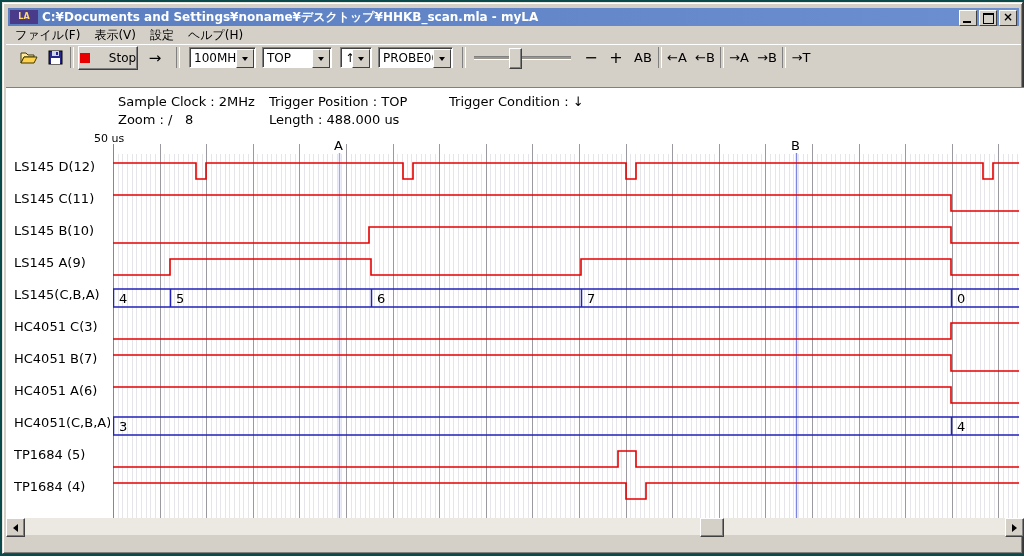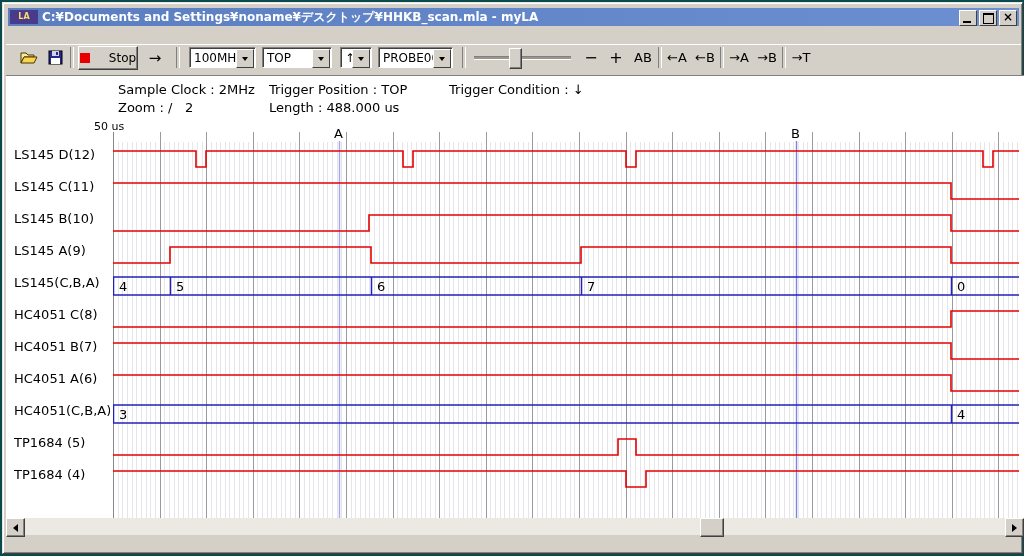--- a/index.html
+++ b/index.html
@@ -61,21 +61,21 @@
     display:flex;align-items:center;justify-content:center;}
   .combo .tri{width:0;height:0;border:3px solid transparent;border-top:4px solid #000;margin-top:4px;}
   .slider-track{position:absolute;left:468px;top:11px;width:97px;height:2px;
     border-top:1px solid #808080;border-bottom:1px solid #fff;background:#9a968e;}
   .slider-handle{position:absolute;left:503px;top:3px;width:11px;height:19px;
     background:#d4d0c8;border:1px solid;border-color:#fff #404040 #404040 #fff;
     box-shadow:inset -1px -1px 0 #808080;}
   .tb-text-btn{position:absolute;top:2px;height:21px;display:flex;align-items:center;
     justify-content:center;font-size:13px;white-space:nowrap;}
   
-  .client{position:absolute;left:3px;top:72px;width:1018px;height:447px;
+  .client{position:absolute;left:3px;top:84px;width:1018px;height:447px;
     background:#fff;border-top:1px solid #808080;box-sizing:border-box;color:#000;}
   .info-item{position:absolute;font-size:13px;white-space:pre;}
   .time-label{position:absolute;left:88px;top:44px;font-size:11px;}
   .marker-label{position:absolute;top:50px;font-size:13px;}
   .channel-label{position:absolute;left:8px;width:96px;height:16px;
     font-size:13px;white-space:nowrap;overflow:hidden;}
   #plot{position:absolute;left:107px;top:56px;}
   
   .hscroll{position:absolute;left:3px;top:515px;width:1018px;height:17px;
     background:#ece9e2;}
@@ -112,20 +112,26 @@
           </div>
         <div class="cap-btn">
             <span class="glyph-max"></span>
           </div>
         <div class="cap-btn">
             <span class="glyph-close">×</span>
           </div>
       </div>
     </div>
 
+    <div class="menubar">
+      <span class="menu-item">ファイル(F)</span>
+      <span class="menu-item">表示(V)</span>
+      <span class="menu-item">設定</span>
+      <span class="menu-item">ヘルプ(H)</span>
+    </div>
 
     <div class="toolbar">
       <div class="tb-icon" style="left:12px;">
         <svg width="18" height="15" viewBox="0 0 18 15">
           <path d="M1 13 L1 3 L6 3 L8 5 L14 5 L14 7 L4 7 Z" fill="#ffe89a" stroke="#403800" stroke-width="1"></path>
           <path d="M4 7 L17 7 L14 13 L1 13 Z" fill="#ffd24d" stroke="#403800" stroke-width="1"></path>
         </svg>
       </div>
       <div class="tb-icon" style="left:38px;">
         <svg width="15" height="15" viewBox="0 0 15 15">
@@ -183,34 +189,34 @@
       <div class="tb-text-btn" style="left:720px;width:26px;">→A</div>
       <div class="tb-text-btn" style="left:748px;width:26px;">→B</div>
       <div class="tb-sep" style="left:776px;"></div>
       <div class="tb-text-btn" style="left:782px;width:26px;">→T</div>
     </div>
 
     <div class="client">
       <div class="info-item" style="left:112px;top:6px;">Sample Clock : 2MHz</div>
       <div class="info-item" style="left:263px;top:6px;">Trigger Position : TOP</div>
       <div class="info-item" style="left:443px;top:6px;">Trigger Condition : ↓</div>
-      <div class="info-item" style="left:112px;top:24px;">Zoom : /   2</div>
+      <div class="info-item" style="left:112px;top:24px;">Zoom : /   8</div>
       <div class="info-item" style="left:263px;top:24px;">Length : 488.000 us</div>
 
       <div class="time-label">50 us</div>
       <div class="marker-label" style="left:328px;">A</div>
       <div class="marker-label" style="left:785px;">B</div>
 
       <div id="channel-labels">
           <div class="channel-label" style="top: 71px;">LS145 D(12)</div>
           <div class="channel-label" style="top: 103px;">LS145 C(11)</div>
           <div class="channel-label" style="top: 135px;">LS145 B(10)</div>
           <div class="channel-label" style="top: 167px;">LS145 A(9)</div>
           <div class="channel-label" style="top: 199px;">LS145(C,B,A)</div>
-          <div class="channel-label" style="top: 231px;">HC4051 C(8)</div>
+          <div class="channel-label" style="top: 231px;">HC4051 C(3)</div>
           <div class="channel-label" style="top: 263px;">HC4051 B(7)</div>
           <div class="channel-label" style="top: 295px;">HC4051 A(6)</div>
           <div class="channel-label" style="top: 327px;">HC4051(C,B,A)</div>
           <div class="channel-label" style="top: 359px;">TP1684 (5)</div>
           <div class="channel-label" style="top: 391px;">TP1684 (4)</div>
         </div>
       <svg id="plot" width="906" height="391" viewBox="0 0 906 391">
           <path d="M5.5 10 V391 M9.5 10 V391 M14.5 10 V391 M19.5 10 V391 M23.5 10 V391 M28.5 10 V391 M33.5 10 V391 M37.5 10 V391 M42.5 10 V391 M47.5 10 V391 M51.5 10 V391 M56.5 10 V391 M61.5 10 V391 M65.5 10 V391 M70.5 10 V391 M75.5 10 V391 M79.5 10 V391 M84.5 10 V391 M89.5 10 V391 M93.5 10 V391 M98.5 10 V391 M103.5 10 V391 M107.5 10 V391 M112.5 10 V391 M116.5 10 V391 M121.5 10 V391 M126.5 10 V391 M130.5 10 V391 M135.5 10 V391 M140.5 10 V391 M144.5 10 V391 M149.5 10 V391 M154.5 10 V391 M158.5 10 V391 M163.5 10 V391 M168.5 10 V391 M172.5 10 V391 M177.5 10 V391 M182.5 10 V391 M186.5 10 V391 M191.5 10 V391 M196.5 10 V391 M200.5 10 V391 M205.5 10 V391 M210.5 10 V391 M214.5 10 V391 M219.5 10 V391 M224.5 10 V391 M228.5 10 V391 M233.5 10 V391 M238.5 10 V391 M242.5 10 V391 M247.5 10 V391 M252.5 10 V391 M256.5 10 V391 M261.5 10 V391 M266.5 10 V391 M270.5 10 V391 M275.5 10 V391 M280.5 10 V391 M284.5 10 V391 M289.5 10 V391 M294.5 10 V391 M298.5 10 V391 M303.5 10 V391 M308.5 10 V391 M312.5 10 V391 M317.5 10 V391 M322.5 10 V391 M326.5 10 V391 M331.5 10 V391 M336.5 10 V391 M340.5 10 V391 M345.5 10 V391 M350.5 10 V391 M354.5 10 V391 M359.5 10 V391 M363.5 10 V391 M368.5 10 V391 M373.5 10 V391 M377.5 10 V391 M382.5 10 V391 M387.5 10 V391 M391.5 10 V391 M396.5 10 V391 M401.5 10 V391 M405.5 10 V391 M410.5 10 V391 M415.5 10 V391 M419.5 10 V391 M424.5 10 V391 M429.5 10 V391 M433.5 10 V391 M438.5 10 V391 M443.5 10 V391 M447.5 10 V391 M452.5 10 V391 M457.5 10 V391 M461.5 10 V391 M466.5 10 V391 M471.5 10 V391 M475.5 10 V391 M480.5 10 V391 M485.5 10 V391 M489.5 10 V391 M494.5 10 V391 M499.5 10 V391 M503.5 10 V391 M508.5 10 V391 M513.5 10 V391 M517.5 10 V391 M522.5 10 V391 M527.5 10 V391 M531.5 10 V391 M536.5 10 V391 M541.5 10 V391 M545.5 10 V391 M550.5 10 V391 M555.5 10 V391 M559.5 10 V391 M564.5 10 V391 M569.5 10 V391 M573.5 10 V391 M578.5 10 V391 M583.5 10 V391 M587.5 10 V391 M592.5 10 V391 M596.5 10 V391 M601.5 10 V391 M606.5 10 V391 M610.5 10 V391 M615.5 10 V391 M620.5 10 V391 M624.5 10 V391 M629.5 10 V391 M634.5 10 V391 M638.5 10 V391 M643.5 10 V391 M648.5 10 V391 M652.5 10 V391 M657.5 10 V391 M662.5 10 V391 M666.5 10 V391 M671.5 10 V391 M676.5 10 V391 M680.5 10 V391 M685.5 10 V391 M690.5 10 V391 M694.5 10 V391 M699.5 10 V391 M704.5 10 V391 M708.5 10 V391 M713.5 10 V391 M718.5 10 V391 M722.5 10 V391 M727.5 10 V391 M732.5 10 V391 M736.5 10 V391 M741.5 10 V391 M746.5 10 V391 M750.5 10 V391 M755.5 10 V391 M760.5 10 V391 M764.5 10 V391 M769.5 10 V391 M774.5 10 V391 M778.5 10 V391 M783.5 10 V391 M788.5 10 V391 M792.5 10 V391 M797.5 10 V391 M802.5 10 V391 M806.5 10 V391 M811.5 10 V391 M815.5 10 V391 M820.5 10 V391 M825.5 10 V391 M829.5 10 V391 M834.5 10 V391 M839.5 10 V391 M843.5 10 V391 M848.5 10 V391 M853.5 10 V391 M857.5 10 V391 M862.5 10 V391 M867.5 10 V391 M871.5 10 V391 M876.5 10 V391 M881.5 10 V391 M885.5 10 V391 M890.5 10 V391 M895.5 10 V391 M899.5 10 V391 M904.5 10 V391 " stroke="#e6e6ea" stroke-width="1" fill="none"></path>
           <path d="M47.5 0 V391 M93.5 0 V391 M140.5 0 V391 M186.5 0 V391 M233.5 0 V391 M280.5 0 V391 M326.5 0 V391 M373.5 0 V391 M419.5 0 V391 M466.5 0 V391 M513.5 0 V391 M559.5 0 V391 M606.5 0 V391 M652.5 0 V391 M699.5 0 V391 M746.5 0 V391 M792.5 0 V391 M839.5 0 V391 M885.5 0 V391 " stroke="#9a9aa0" stroke-width="1" fill="none"></path>
           <line x1="0.5" y1="0" x2="0.5" y2="391" stroke="#888" stroke-width="1"></line>

